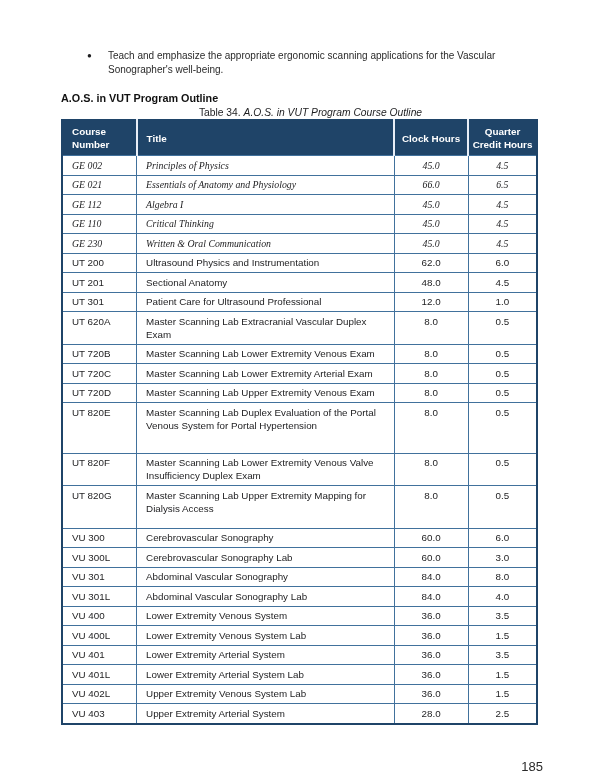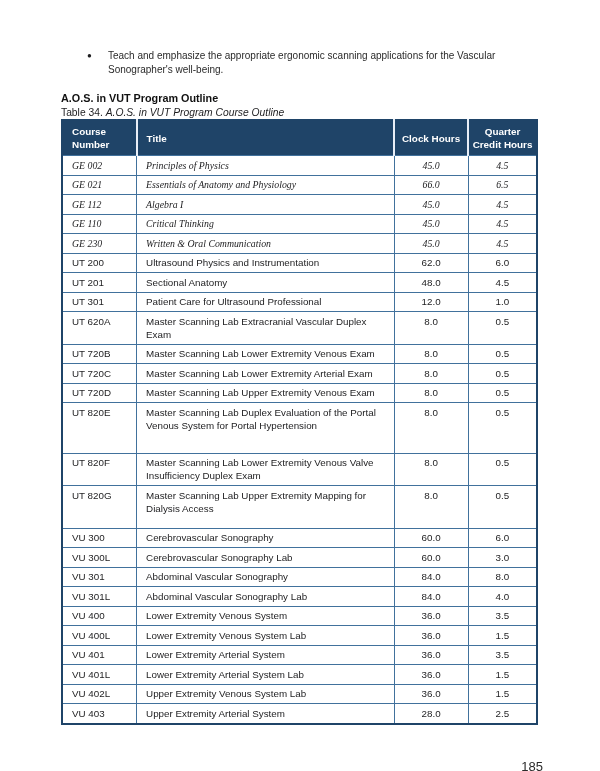--- a/index.html
+++ b/index.html
@@ -33,20 +33,21 @@
   .section-heading {
     margin: 15px 40px 0 61px;
     font-size: 10.8px;
     font-weight: bold;
     color: #111111;
   }
   .table-caption {
     margin: 3px 40px 1px 61px;
     font-size: 10.3px;
     color: #1d1d1f;
+    text-align: center;
   }
   .table-caption .cap-italic { font-style: italic; }
   table.course-table {
     margin-left: 61px;
     width: 477px;
     border-collapse: collapse;
     table-layout: fixed;
     border: 2px solid #1f4468;
   }
   .course-table col.c-num    { width: 15.7%; }

